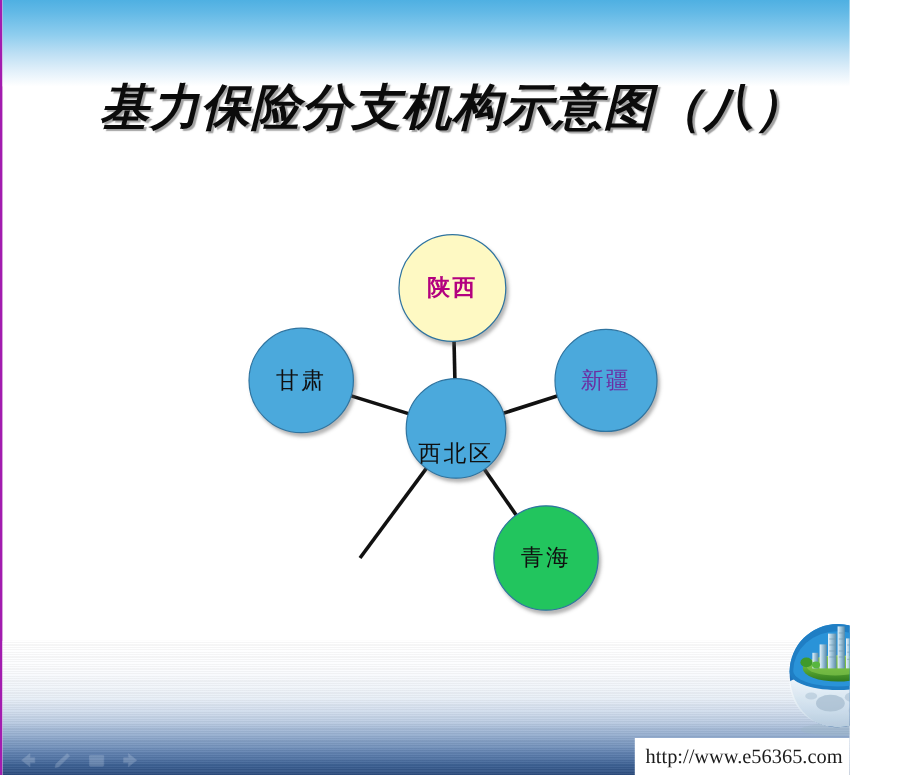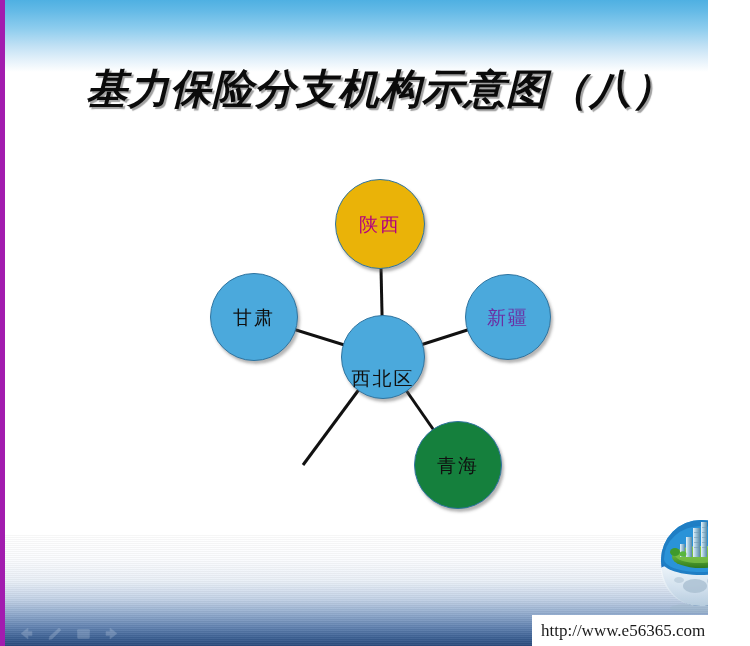--- a/index.html
+++ b/index.html
@@ -10,21 +10,21 @@
   body {
     font-family: "Liberation Sans", sans-serif;
   }
 
   #slide {
     position: relative;
     width: 708px;
     height: 646px;
     overflow: hidden;
     background: #ffffff;
-    border-left: 5px solid #a21caf;
+    border-left: 2px solid #a21caf;
     box-sizing: border-box;
   }
 
   
   #top-band {
     position: absolute;
     left: 0; top: 0;
     width: 750px;
     height: 72px;
     background: linear-gradient(to bottom,
@@ -178,34 +178,34 @@
 
     <svg id="edges" viewBox="0 0 380 350">
 
       <line x1="193" y1="192" x2="190" y2="59" stroke="#111111" stroke-width="3"></line>
       <line x1="193" y1="192" x2="64" y2="152" stroke="#111111" stroke-width="3"></line>
       <line x1="193" y1="192" x2="318" y2="152" stroke="#111111" stroke-width="3"></line>
       <line x1="193" y1="192" x2="113" y2="300" stroke="#111111" stroke-width="3"></line>
       <line x1="193" y1="192" x2="268" y2="300" stroke="#111111" stroke-width="3"></line>
     </svg>
 
-    <div class="node" style="left: 145px; top: 14px; width: 90px; height: 90px; background: #eab308; border-color: rgb(47, 116, 160);">
+    <div class="node" style="left: 145px; top: 30px; width: 90px; height: 90px; background: #fef9c3; border-color: rgb(47, 116, 160); font-weight: bold;">
       <span class="node-label lbl-magenta" style="color: rgb(179, 0, 127);">陕西</span>
     </div>
 
     <div class="node" style="left: 20px; top: 108px; width: 88px; height: 88px; background: rgb(75, 169, 220); border-color: rgb(47, 116, 160);">
       <span class="node-label lbl-dark" style="color: rgb(16, 16, 16);">甘肃</span>
     </div>
 
     <div class="node" style="left: 275px; top: 109px; width: 86px; height: 86px; background: rgb(75, 169, 220); border-color: rgb(47, 116, 160);">
       <span class="node-label lbl-purple" style="color: rgb(107, 47, 163);">新疆</span>
     </div>
 
 
-    <div class="node" style="left: 224px; top: 256px; width: 88px; height: 88px; background: #15803d; border-color: rgb(47, 116, 160);">
+    <div class="node" style="left: 224px; top: 256px; width: 88px; height: 88px; background: #22c55e; border-color: rgb(47, 116, 160);">
       <span class="node-label lbl-dark" style="color: rgb(16, 16, 16);">青海</span>
     </div>
 
     <div class="node" style="left: 151px; top: 150px; width: 84px; height: 84px; background: rgb(75, 169, 220); border-color: rgb(47, 116, 160);">
       <span class="node-label lbl-dark" style="color: rgb(16, 16, 16); margin-top: 43px;">西北区</span>
     </div>
 
   </div>
 
   <div id="globe">

